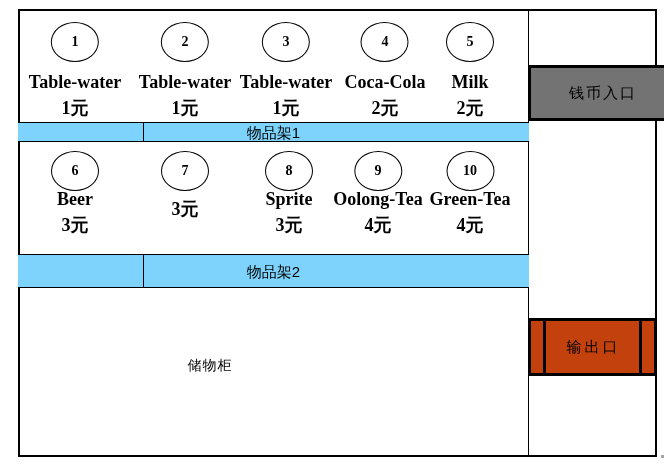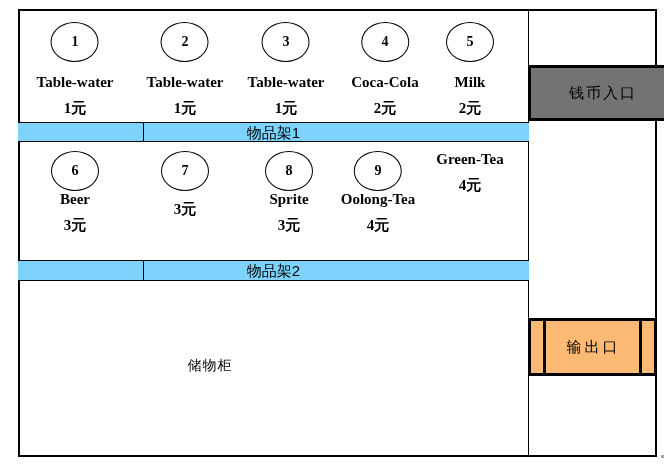--- a/index.html
+++ b/index.html
@@ -36,34 +36,34 @@
     border: 1px solid #000; border-radius: 50%;
     box-sizing: border-box;
     display: flex; align-items: center; justify-content: center;
     margin: 0 auto;
     font-weight: bold; font-size: 14px;
     background: #ffffff;
   }
   .product.r1 .pname { margin-top: 12px; }
   .product.r2 .pname { }
   .pname, .pprice {
-    font-weight: bold; font-size: 15px; line-height: 16px;
+    font-weight: bold; font-size: 18px; line-height: 16px;
     white-space: nowrap;
   }
   .pprice { margin-top: 10px; }
   
   .shelf-bar {
     position: absolute; left: 18px; width: 511px;
     border-top: 1px solid #000; border-bottom: 1px solid #000;
     box-sizing: border-box;
     display: flex; align-items: center; justify-content: center;
     background: #7dd3fc;
   }
   .shelf-bar.s1 { top: 122px; height: 20px; }
-  .shelf-bar.s2 { top: 254px; height: 21px; margin-top: 6px; }
+  .shelf-bar.s2 { top: 254px; height: 34px; }
   .shelf-divider {
     position: absolute; left: 125px; top: 0;
     width: 1px; height: 100%; background: #000;
   }
   .shelf-label {
     font-family: "Liberation Sans", "DejaVu Sans", sans-serif;
     font-size: 15px; line-height: 15px;
   }
   
   .storage-label {
@@ -82,21 +82,21 @@
   }
   .coin-box span, .outlet-label {
     font-family: "Liberation Sans", "DejaVu Sans", sans-serif;
     font-size: 15px; letter-spacing: 2px; white-space: nowrap;
     text-indent: 2px;
   }
   .outlet-box {
     position: absolute; left: 528px; top: 318px;
     width: 129px; height: 58px;
     border: 3px solid #000; box-sizing: border-box;
-    background: #fdba74;
+    background: #c2410c;
     display: flex; align-items: center; justify-content: center;
   }
   .outlet-rail {
     position: absolute; top: 0;
     width: 3px; height: 100%; background: #000;
   }
   .rail-left  { left: 12px; }
   .rail-right { left: 108px; }
   .outlet-label { letter-spacing: 3px; }
   
@@ -175,20 +175,23 @@
     <div class="pprice">3元</div>
   </div>
   <div class="product r2" style="left:378px">
     <div class="bubble">
         <span>9</span>
       </div>
     <div class="pname">Oolong-Tea</div>
     <div class="pprice">4元</div>
   </div>
   <div class="product r2" style="left:470px">
+    <div class="bubble">
+        <span>10</span>
+      </div>
     <div class="pname">Green-Tea</div>
     <div class="pprice">4元</div>
   </div>
 
   <div class="shelf-bar s2">
     <div class="shelf-divider"></div>
     <div class="shelf-label">物品架2</div>
   </div>
 
   <div class="storage-label">储物柜</div>

